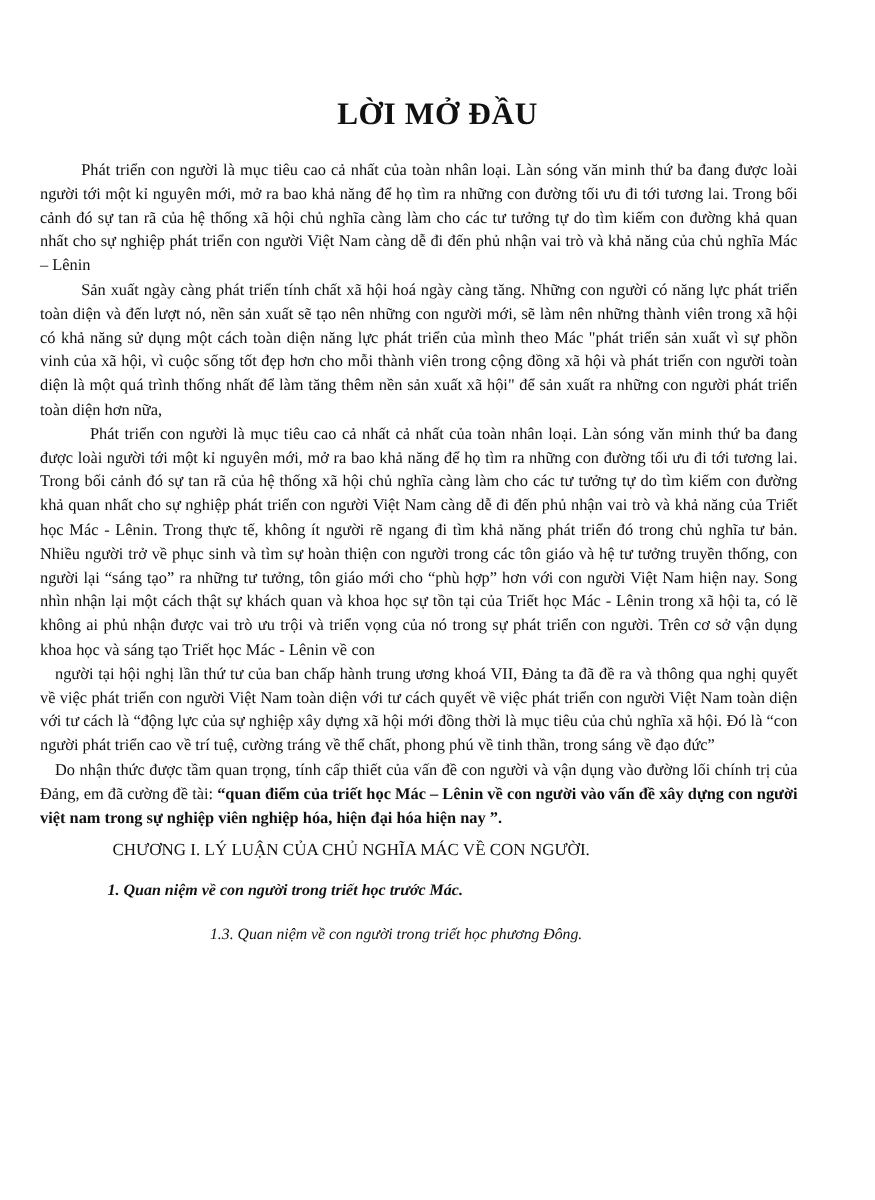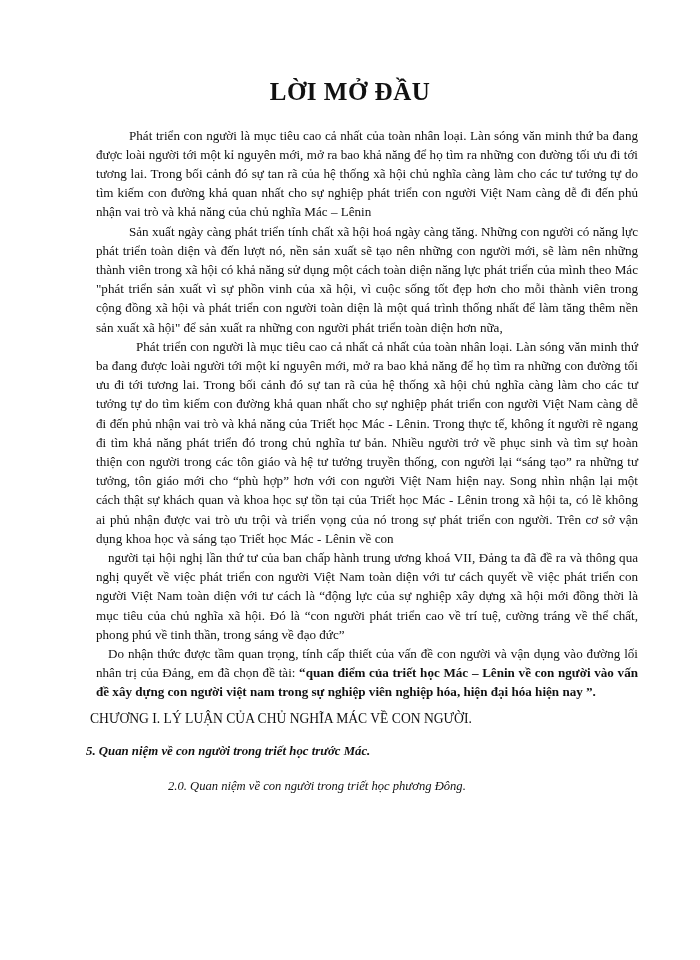--- a/index.html
+++ b/index.html
@@ -32,21 +32,21 @@
     text-align: center;
     letter-spacing: 0.5px;
     margin: 0;
     padding-top: 78px;
     line-height: 1.1;
     font-family: "Liberation Serif", "DejaVu Serif", serif;
   }
 
   .body-block {
     margin: 0;
-    padding: 0 62px 0 96px;
+    padding: 0 62px 0 32px;
   }
 
   p.para {
     margin: 0;
     font-size: 13.1px;
     line-height: 19.2px;
     text-align: justify;
     text-justify: inter-word;
     text-indent: 33px;
     font-family: "Liberation Serif", "DejaVu Serif", serif;
@@ -115,23 +115,23 @@
   <div class="body-block">
 
     <p class="para first">Phát triển con người là mục tiêu cao cả nhất của toàn nhân loại. Làn sóng văn minh thứ ba đang được loài người tới một kỉ nguyên mới, mở ra bao khả năng để họ tìm ra những con đường tối ưu đi tới tương lai. Trong bối cảnh đó sự tan rã của hệ thống xã hội chủ nghĩa càng làm cho các tư tưởng tự do tìm kiếm con đường khả quan nhất cho sự nghiệp phát triển con người Việt Nam càng dễ đi đến phủ nhận vai trò và khả năng của chủ nghĩa Mác – Lênin</p>
 
     <p class="para"><span>Sản xuất ngày càng phát triển tính chất xã hội hoá ngày càng tăng. Những con người có năng lực phát triển toàn diện và đến lượt nó, nền sản xuất sẽ tạo nên những con người mới, sẽ làm nên những thành viên trong xã hội có khả năng sử dụng một cách toàn diện năng lực phát triển của mình theo Mác </span><span>"phát triển sản xuất vì sự phồn vinh của xã hội, vì cuộc sống tốt đẹp hơn cho mỗi thành viên trong cộng đồng xã hội và phát triển con người toàn diện là một quá trình thống nhất để làm tăng thêm nền sản xuất xã hội"</span><span> để sản xuất ra những con người phát triển toàn diện hơn nữa,</span></p>
 
     <p class="para tight indent-large">Phát triển con người là mục tiêu cao cả nhất cả nhất của toàn nhân loại. Làn sóng văn minh thứ ba đang được loài người tới một kỉ nguyên mới, mở ra bao khả năng để họ tìm ra những con đường tối ưu đi tới tương lai. Trong bối cảnh đó sự tan rã của hệ thống xã hội chủ nghĩa càng làm cho các tư tưởng tự do tìm kiếm con đường khả quan nhất cho sự nghiệp phát triển con người Việt Nam càng dễ đi đến phủ nhận vai trò và khả năng của Triết học Mác - Lênin. Trong thực tế, không ít người rẽ ngang đi tìm khả năng phát triển đó trong chủ nghĩa tư bản. Nhiều người trở về phục sinh và tìm sự hoàn thiện con người trong các tôn giáo và hệ tư tưởng truyền thống, con người lại “sáng tạo” ra những tư tưởng, tôn giáo mới cho “phù hợp” hơn với con người Việt Nam hiện nay. Song nhìn nhận lại một cách thật sự khách quan và khoa học sự tồn tại của Triết học Mác - Lênin trong xã hội ta, có lẽ không ai phủ nhận được vai trò ưu trội và triển vọng của nó trong sự phát triển con người. Trên cơ sở vận dụng khoa học và sáng tạo Triết học Mác - Lênin về con</p>
 
     <p class="para indent-small">người tại hội nghị lần thứ tư của ban chấp hành trung ương khoá VII, Đảng ta đã đề ra và thông qua nghị quyết về việc phát triển con người Việt Nam toàn diện với tư cách quyết về việc phát triển con người Việt Nam toàn diện với tư cách là “động lực của sự nghiệp xây dựng xã hội mới đồng thời là mục tiêu của chủ nghĩa xã hội. Đó là “con người phát triển cao về trí tuệ, cường tráng về thể chất, phong phú về tinh thần, trong sáng về đạo đức”</p>
 
-    <p class="para indent-small"><span>Do nhận thức được tầm quan trọng, tính cấp thiết của vấn đề con người và vận dụng vào đường lối nhân trị của Đảng, em đã chọn đề tài: </span><b class="b">“quan điểm của triết học Mác – Lênin về con người vào vấn đề xây dựng con người việt nam trong sự nghiệp viên nghiệp hóa, hiện đại hóa hiện nay ”.</b></p>
+    <p class="para indent-small"><span>Do nhận thức được tầm quan trọng, tính cấp thiết của vấn đề con người và vận dụng vào đường lối chính trị của Đảng, em đã cường đề tài: </span><b class="b">“quan điểm của triết học Mác – Lênin về con người vào vấn đề xây dựng con người việt nam trong sự nghiệp viên nghiệp hóa, hiện đại hóa hiện nay ”.</b></p>
 
   </div>
 
   <p class="chapter-heading">CHƯƠNG I. LÝ LUẬN CỦA CHỦ NGHĨA MÁC VỀ CON NGƯỜI.</p>
 
-  <p class="section-heading">5. Quan niệm về con người trong triết học trước Mác.</p>
+  <p class="section-heading">1. Quan niệm về con người trong triết học trước Mác.</p>
 
-  <p class="subsection-heading">2.0. Quan niệm về con người trong triết học phương Đông.</p>
+  <p class="subsection-heading">1.3. Quan niệm về con người trong triết học phương Đông.</p>
 
 </div>
 
 </body></html>

